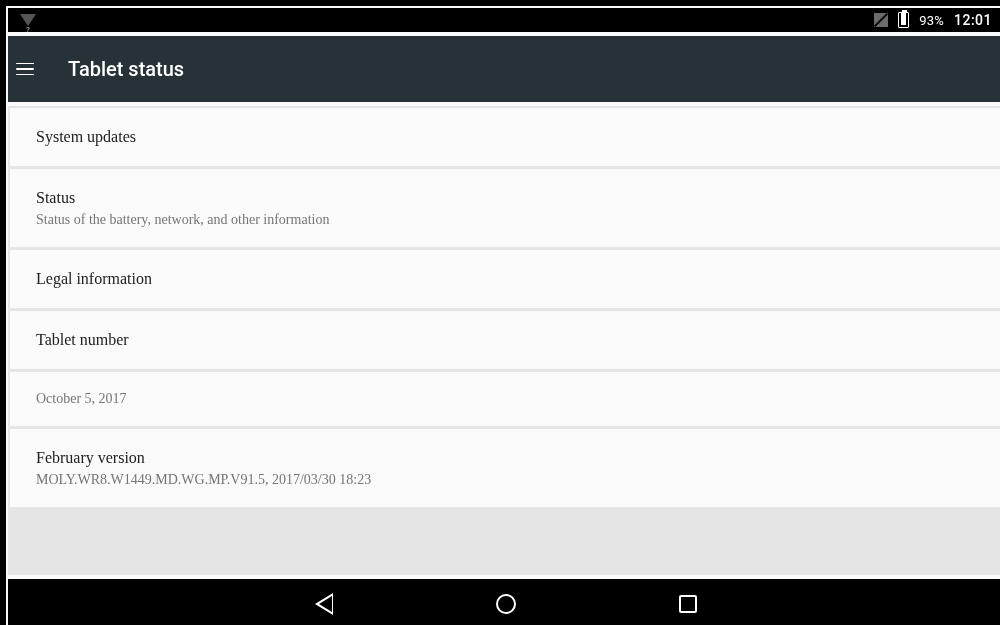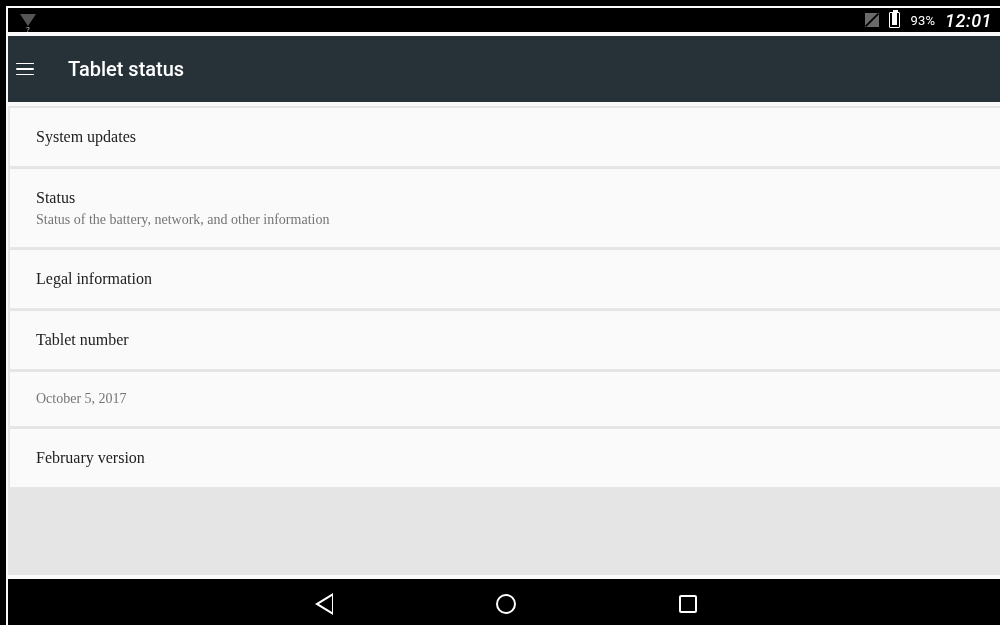--- a/index.html
+++ b/index.html
@@ -10,21 +10,21 @@
   .statusbar .spacer { flex: 1 1 auto; }
   .statusbar .right { flex: 0 0 auto; display: flex; align-items: center; gap: 6px; }
   .sb-wifi { width: 0; height: 0; border-left: 8px solid transparent; border-right: 8px solid transparent; border-top: 12px solid #555; position: relative; }
   .sb-wifi::after { content: "?"; position: absolute; font-size: 8px; color: #ccc; left: -2px; top: -1px; }
   .sb-nosim { width: 14px; height: 14px; background: #999; position: relative; opacity: .7; }
   .sb-nosim::after { content: ""; position: absolute; width: 18px; height: 2px; background: #000; transform: rotate(-45deg); top: 6px; left: -2px; }
   .sb-batt { width: 11px; height: 16px; border: 1px solid #fff; border-radius: 1px; position: relative; }
   .sb-batt::before { content: ""; position: absolute; top: -3px; left: 3px; width: 5px; height: 2px; background: #fff; }
   .sb-batt-fill { position: absolute; bottom: 0; left: 0; right: 0; height: 93%; background: #fff; }
   .sb-pct { font-size: 13px; letter-spacing: .2px; }
-  .sb-time { font-size: 18px; font-weight: 500; letter-spacing: .5px; font-style: italic; }
+  .sb-time { font-size: 14px; font-weight: 500; letter-spacing: .5px; }
 
   .appbar { height: 66px; background: #2b3a42; background: #263238; color: #fff; display: flex; align-items: center; padding: 0 4px; }
   
   .appbar { background: #263238; }
   .hamburger { width: 22px; height: 16px; display: flex; flex-direction: column; justify-content: space-between; cursor: pointer; margin-right: 30px; }
   .hamburger span { display: block; height: 2px; background: #fff; border-radius: 1px; }
   .appbar-title { font-size: 20px; font-weight: 500; }
 
   .content { flex: 1 1 auto; overflow-y: auto; background: #e5e5e5; font-family: Liberation Serif, serif; }
   .content::-webkit-scrollbar { width: 8px; }
@@ -89,20 +89,21 @@
       <div class="label">Tablet number</div>
     </div>
 
 
     <div class="row">
       <div class="sub">October 5, 2017</div>
     </div>
 
     <div class="row">
       <div class="label">February version</div>
+      <div class="sub">MOLY.WR8.W1449.MD.WG.MP.V91.5, 2017/03/30 18:23</div>
     </div>
 
   </div>
 
   <div class="navbar">
     <div class="nav-btn">
       <div class="nav-back"></div>
     </div>
     <div class="nav-btn">
       <div class="nav-home"></div>

